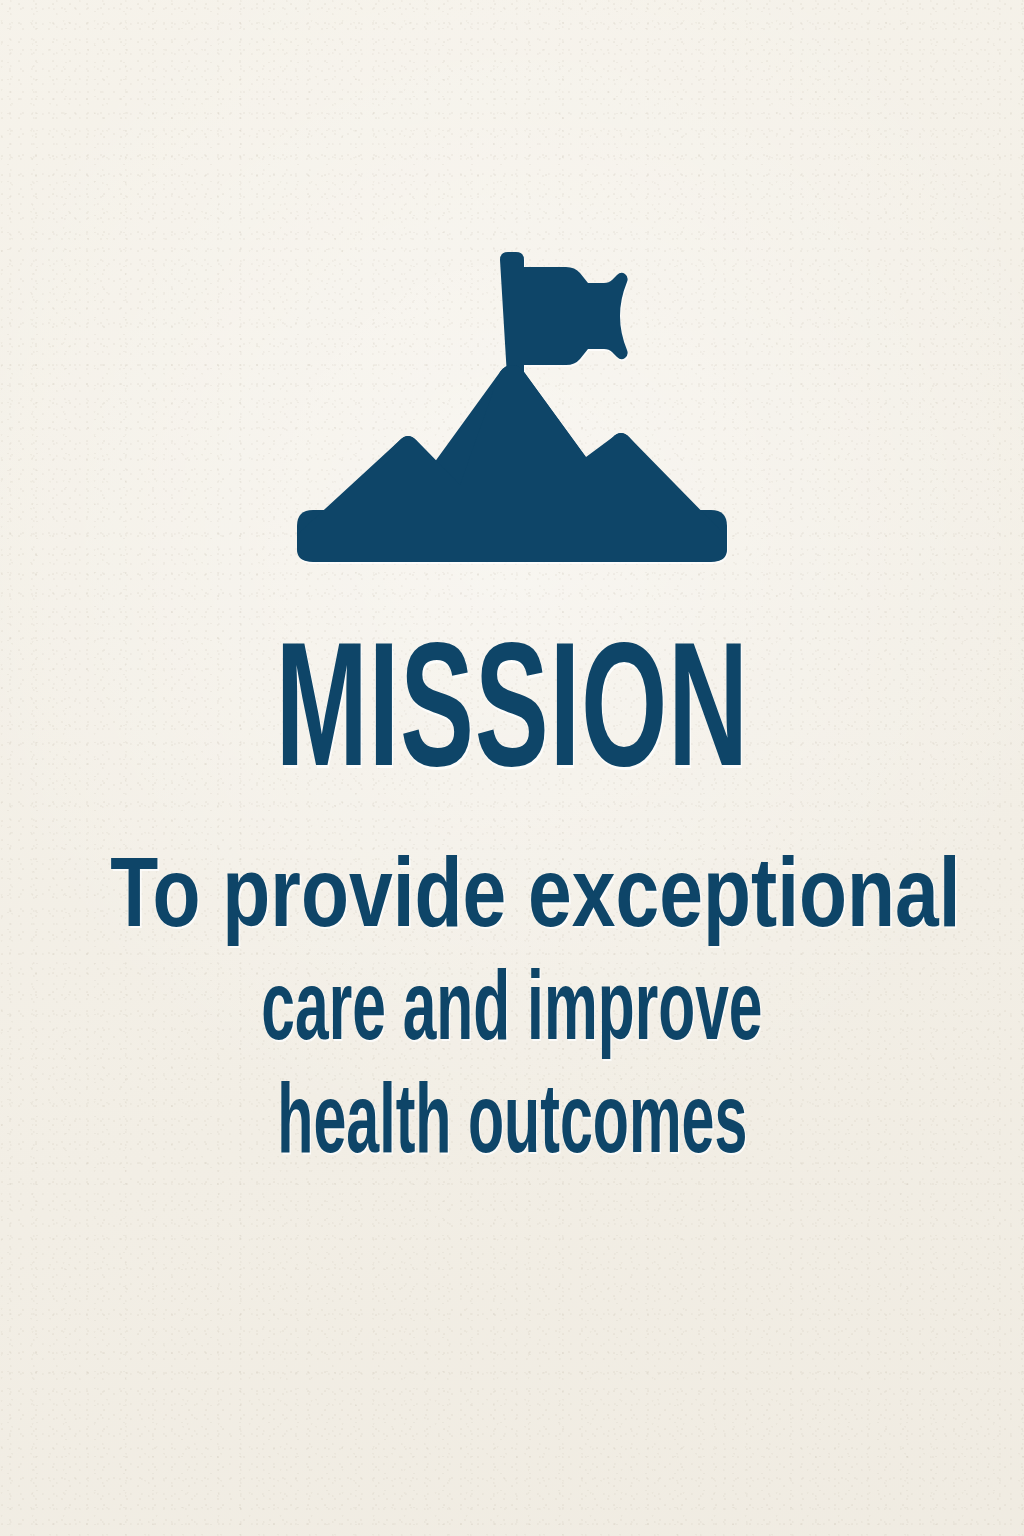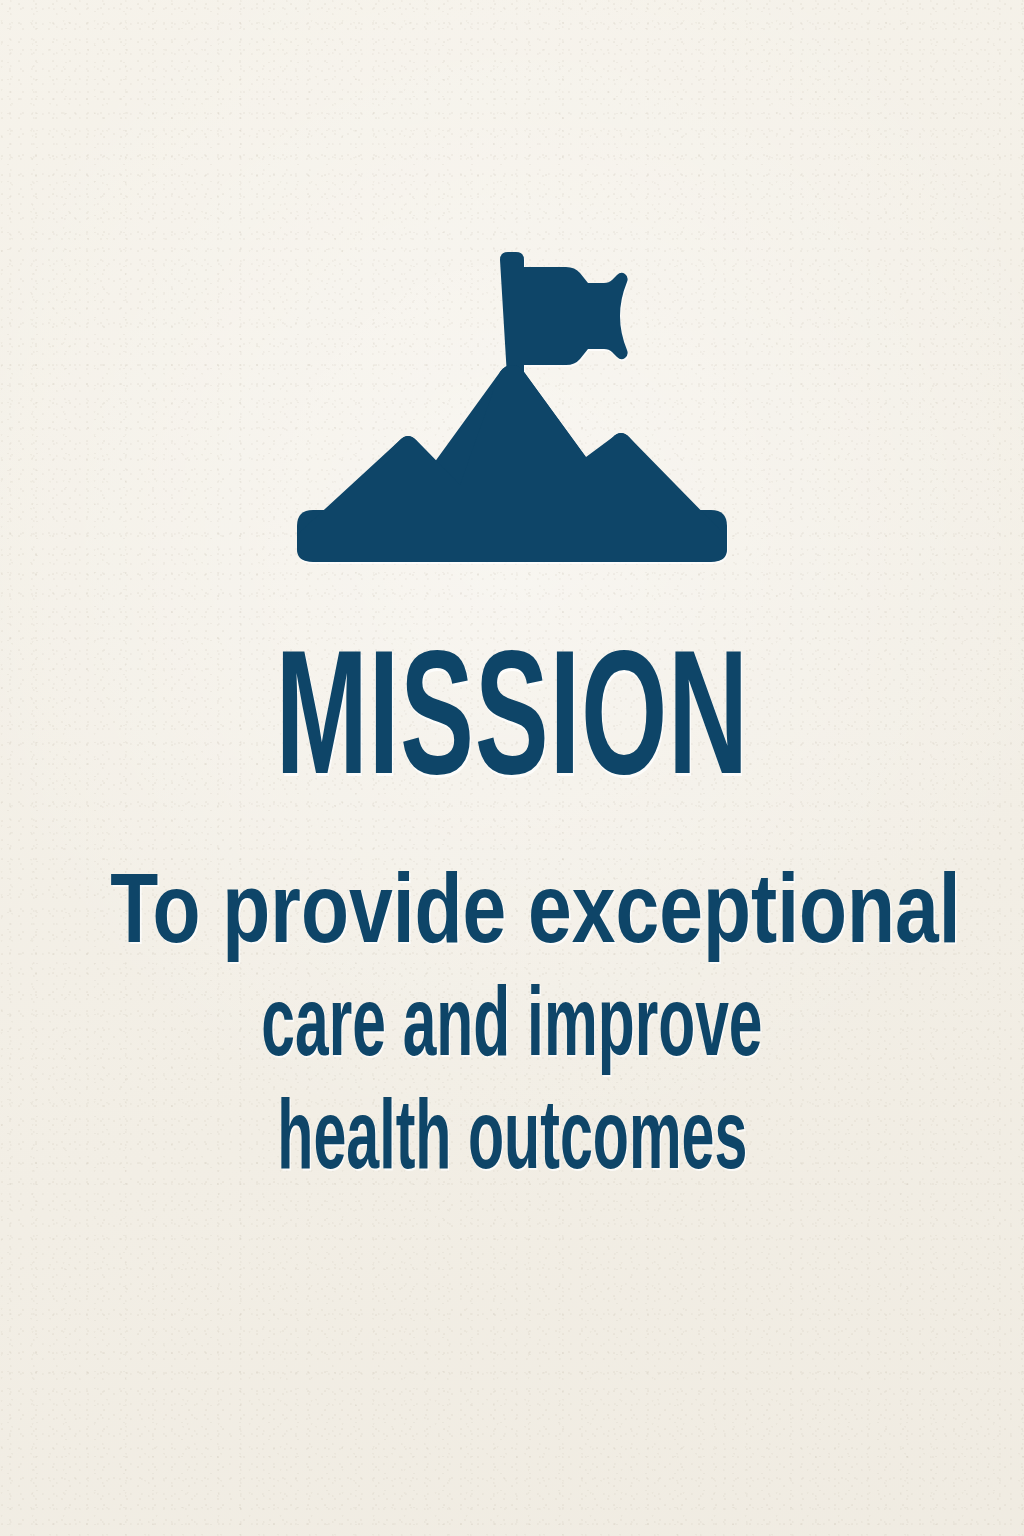--- a/index.html
+++ b/index.html
@@ -50,21 +50,20 @@
       linear-gradient(160deg, rgba(255,253,247,0.35) 0%, rgba(236,230,218,0.22) 100%);
   }
 
   #content {
     position: relative;
     z-index: 2;
     width: 1024px;
     display: flex;
     flex-direction: column;
     align-items: center;
-    gap: 8px;
   }
 
   
   #icon-wrap {
     margin-top: 252px;
     width: 430px;
     height: 310px;
     display: block;
   }
   #mountain-flag-icon {

